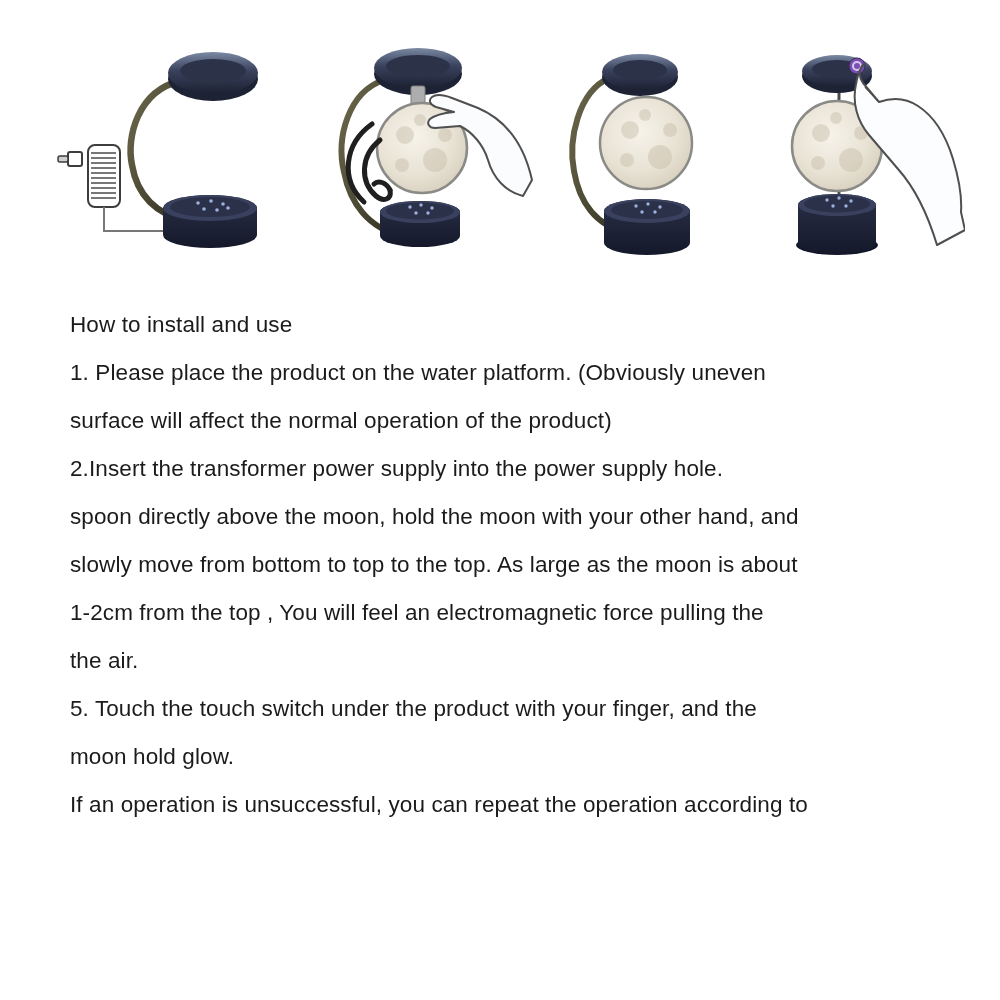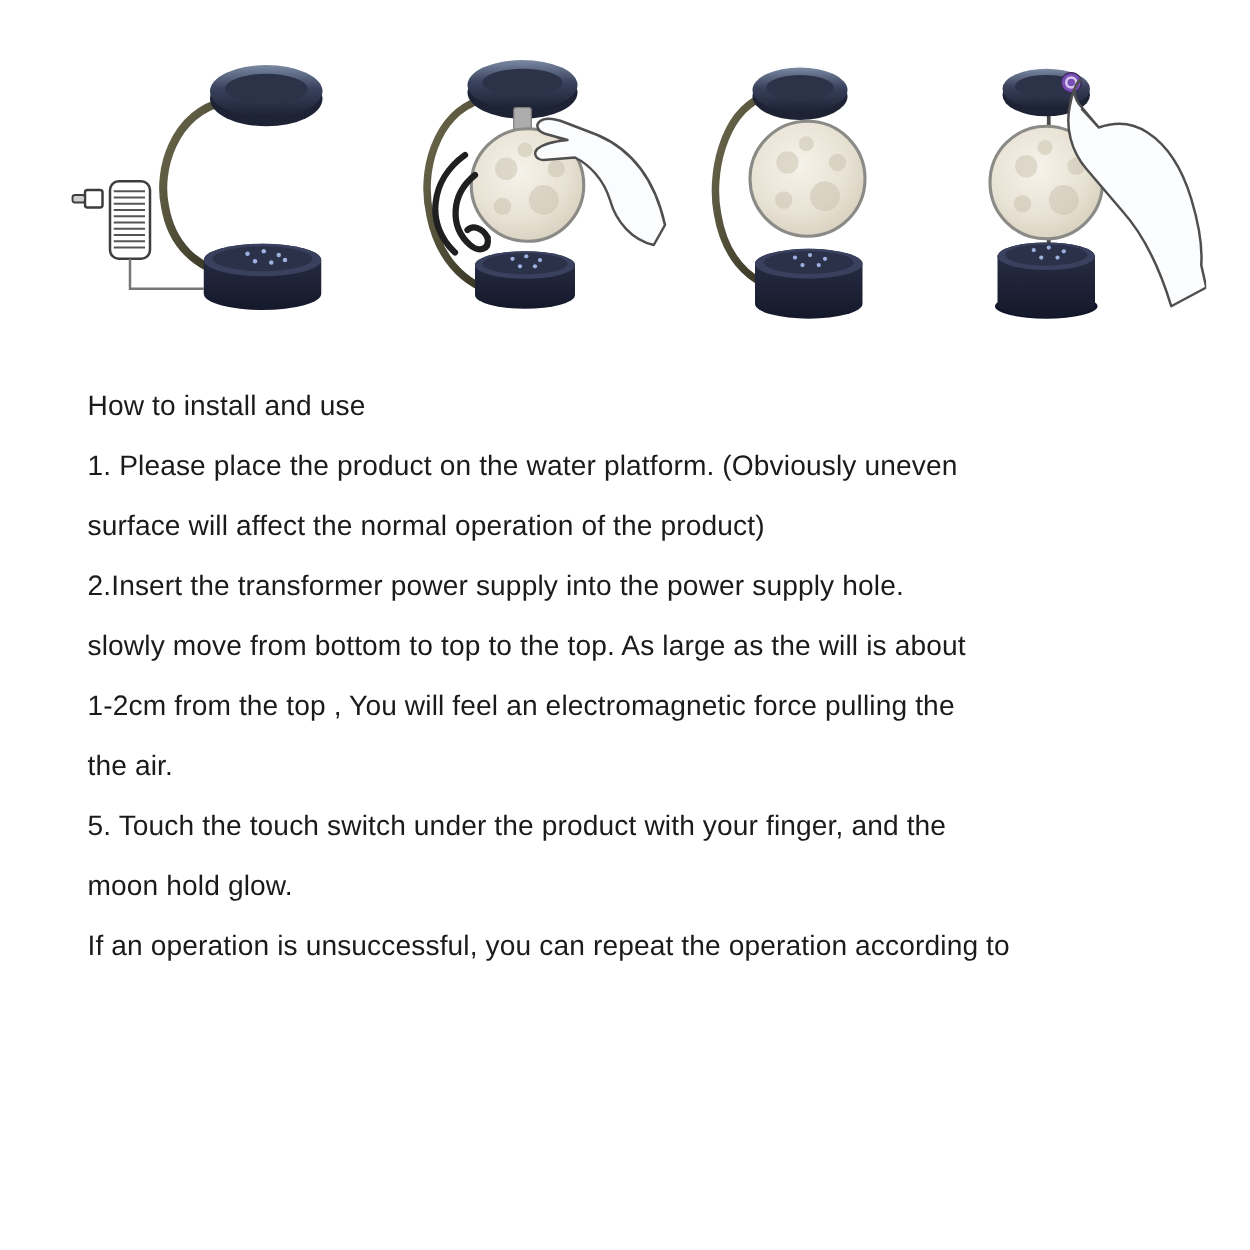--- a/index.html
+++ b/index.html
@@ -196,20 +196,21 @@
       <path d="M99 24 C94 28 93 36 98 43 L114 62 C128 57 141 58 153 66 C170 77 181 96 188 119 C194 139 197 158 196 172 L200 190 L172 205 C162 172 150 148 133 129 L104 95 C92 81 87 62 91 44 C93 33 95 28 99 24 Z" fill="#fcfdfe" stroke="#4f4f4f" stroke-width="2" stroke-linejoin="round"></path>
       <line x1="100" y1="47" x2="113" y2="61" stroke="#4f4f4f" stroke-width="1.5"></line>
     </svg>
   </div>
 
   <div class="text-block">
     <div class="tline">How to install and use</div>
     <div class="tline">1. Please place the product on the water platform. (Obviously uneven</div>
     <div class="tline">surface will affect the normal operation of the product)</div>
     <div class="tline">2.Insert the transformer power supply into the power supply hole.</div>
-    <div class="tline">slowly move from bottom to top to the top. As large as the will is about</div>
+    <div class="tline">spoon directly above the moon, hold the moon with your other hand, and</div>
+    <div class="tline">slowly move from bottom to top to the top. As large as the moon is about</div>
     <div class="tline">1-2cm from the top , You will feel an electromagnetic force pulling the</div>
     <div class="tline">the air.</div>
     <div class="tline">5. Touch the touch switch under the product with your finger, and the</div>
     <div class="tline">moon hold glow.</div>
     <div class="tline">If an operation is unsuccessful, you can repeat the operation according to</div>
   </div>
 </div>
 
 </body></html>

